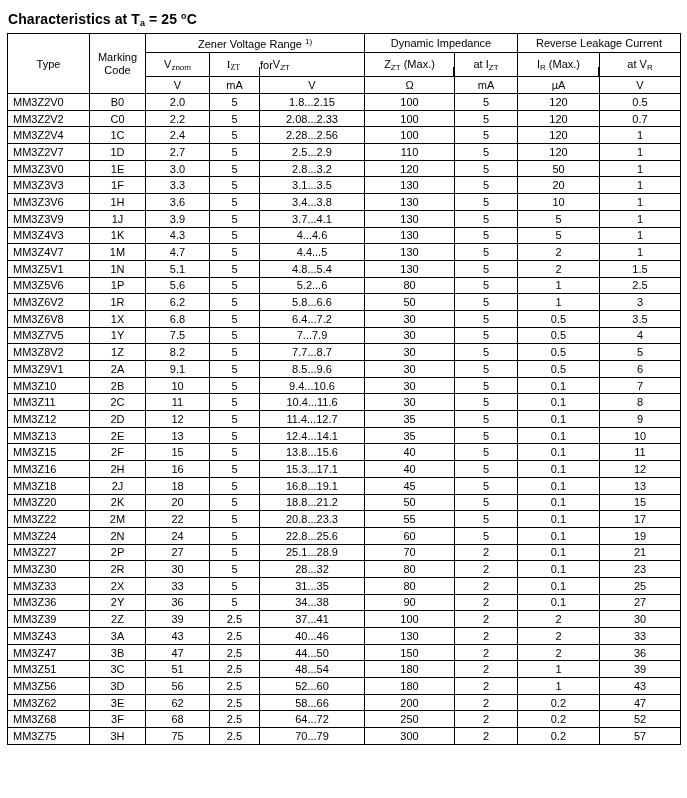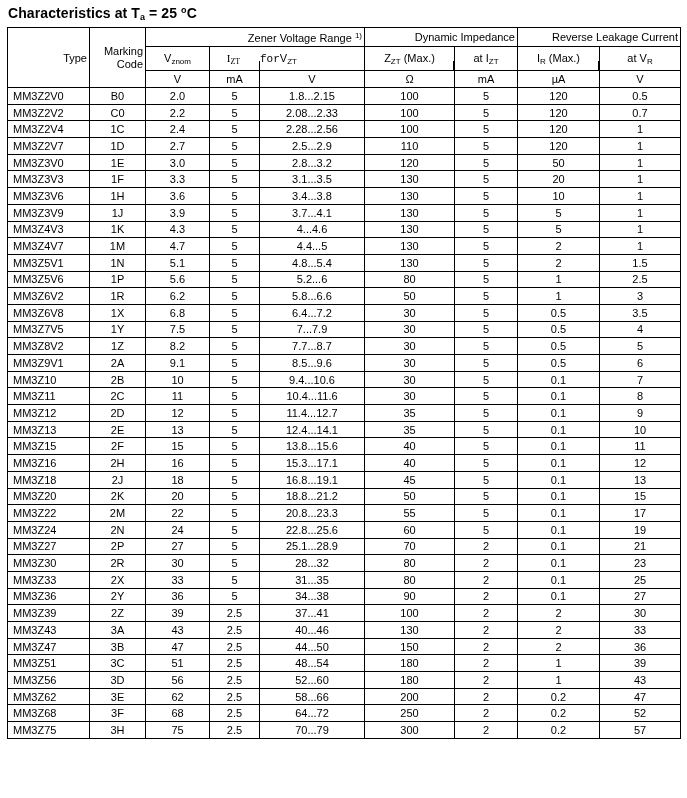--- a/index.html
+++ b/index.html
@@ -6,54 +6,54 @@
   html, body { margin: 0; padding: 0; background: #fff; }
   body {
     width: 687px; height: 798px;
     font-family: "Liberation Sans", sans-serif;
     color: #000;
   }
   .page { padding: 3px 7px 0 7px; }
 
   .title {
     font-size: 14px; font-weight: bold;
-    margin: 2px 0 5px 1px;
+    margin: 8px 0 5px 1px;
     letter-spacing: 0.1px;
   }
   .title sub { font-size: 9px; vertical-align: -2px; }
   .title .deg { font-size: 9px; vertical-align: 5px; font-weight: bold; }
 
   table.spec {
     border-collapse: collapse;
     table-layout: fixed;
     width: 673px;
     font-size: 11px;
   }
   table.spec td {
     border: 1px solid #000;
     text-align: center;
     vertical-align: middle;
     padding: 0 2px;
     overflow: hidden;
     white-space: nowrap;
   }
-  tr.h1 td { height: 19px; text-align: right; }
+  tr.h1 td { height: 19px; }
   tr.h2 td { height: 24px; }
   tr.h3 td { height: 17px; }
   tbody.data td { height: 16.7px; }
   tbody.data td.type-cell { text-align: left; padding-left: 5px; }
 
   sub.hs { font-size: 8px; vertical-align: -2px; letter-spacing: 0; }
   sup.hn { font-size: 8px; vertical-align: 4px; }
 
   
   .merged-cell { position: relative; padding: 0 !important; }
   .izt-for-vzt { display: flex; align-items: center; width: 100%; }
   .seg-izt { width: 47px; text-align: center; font-family: Liberation Serif, serif; }
-  .seg-for { text-align: left; padding-left: 3px; font-family: Liberation Mono, monospace; }
+  .seg-for { text-align: left; padding-left: 3px; }
   .seg-vzt { flex: 1; text-align: left; }
   
   .merged-cell::after {
     content: ""; position: absolute; left: 49px; bottom: 0;
     width: 1px; height: 9px; background: #000;
   }
   td.no-right { border-right: 0; position: relative; }
   td.no-left  { border-left: 0; border-radius: 11px; }
   td.no-right::after {
     content: ""; position: absolute; right: 0; bottom: 0;

